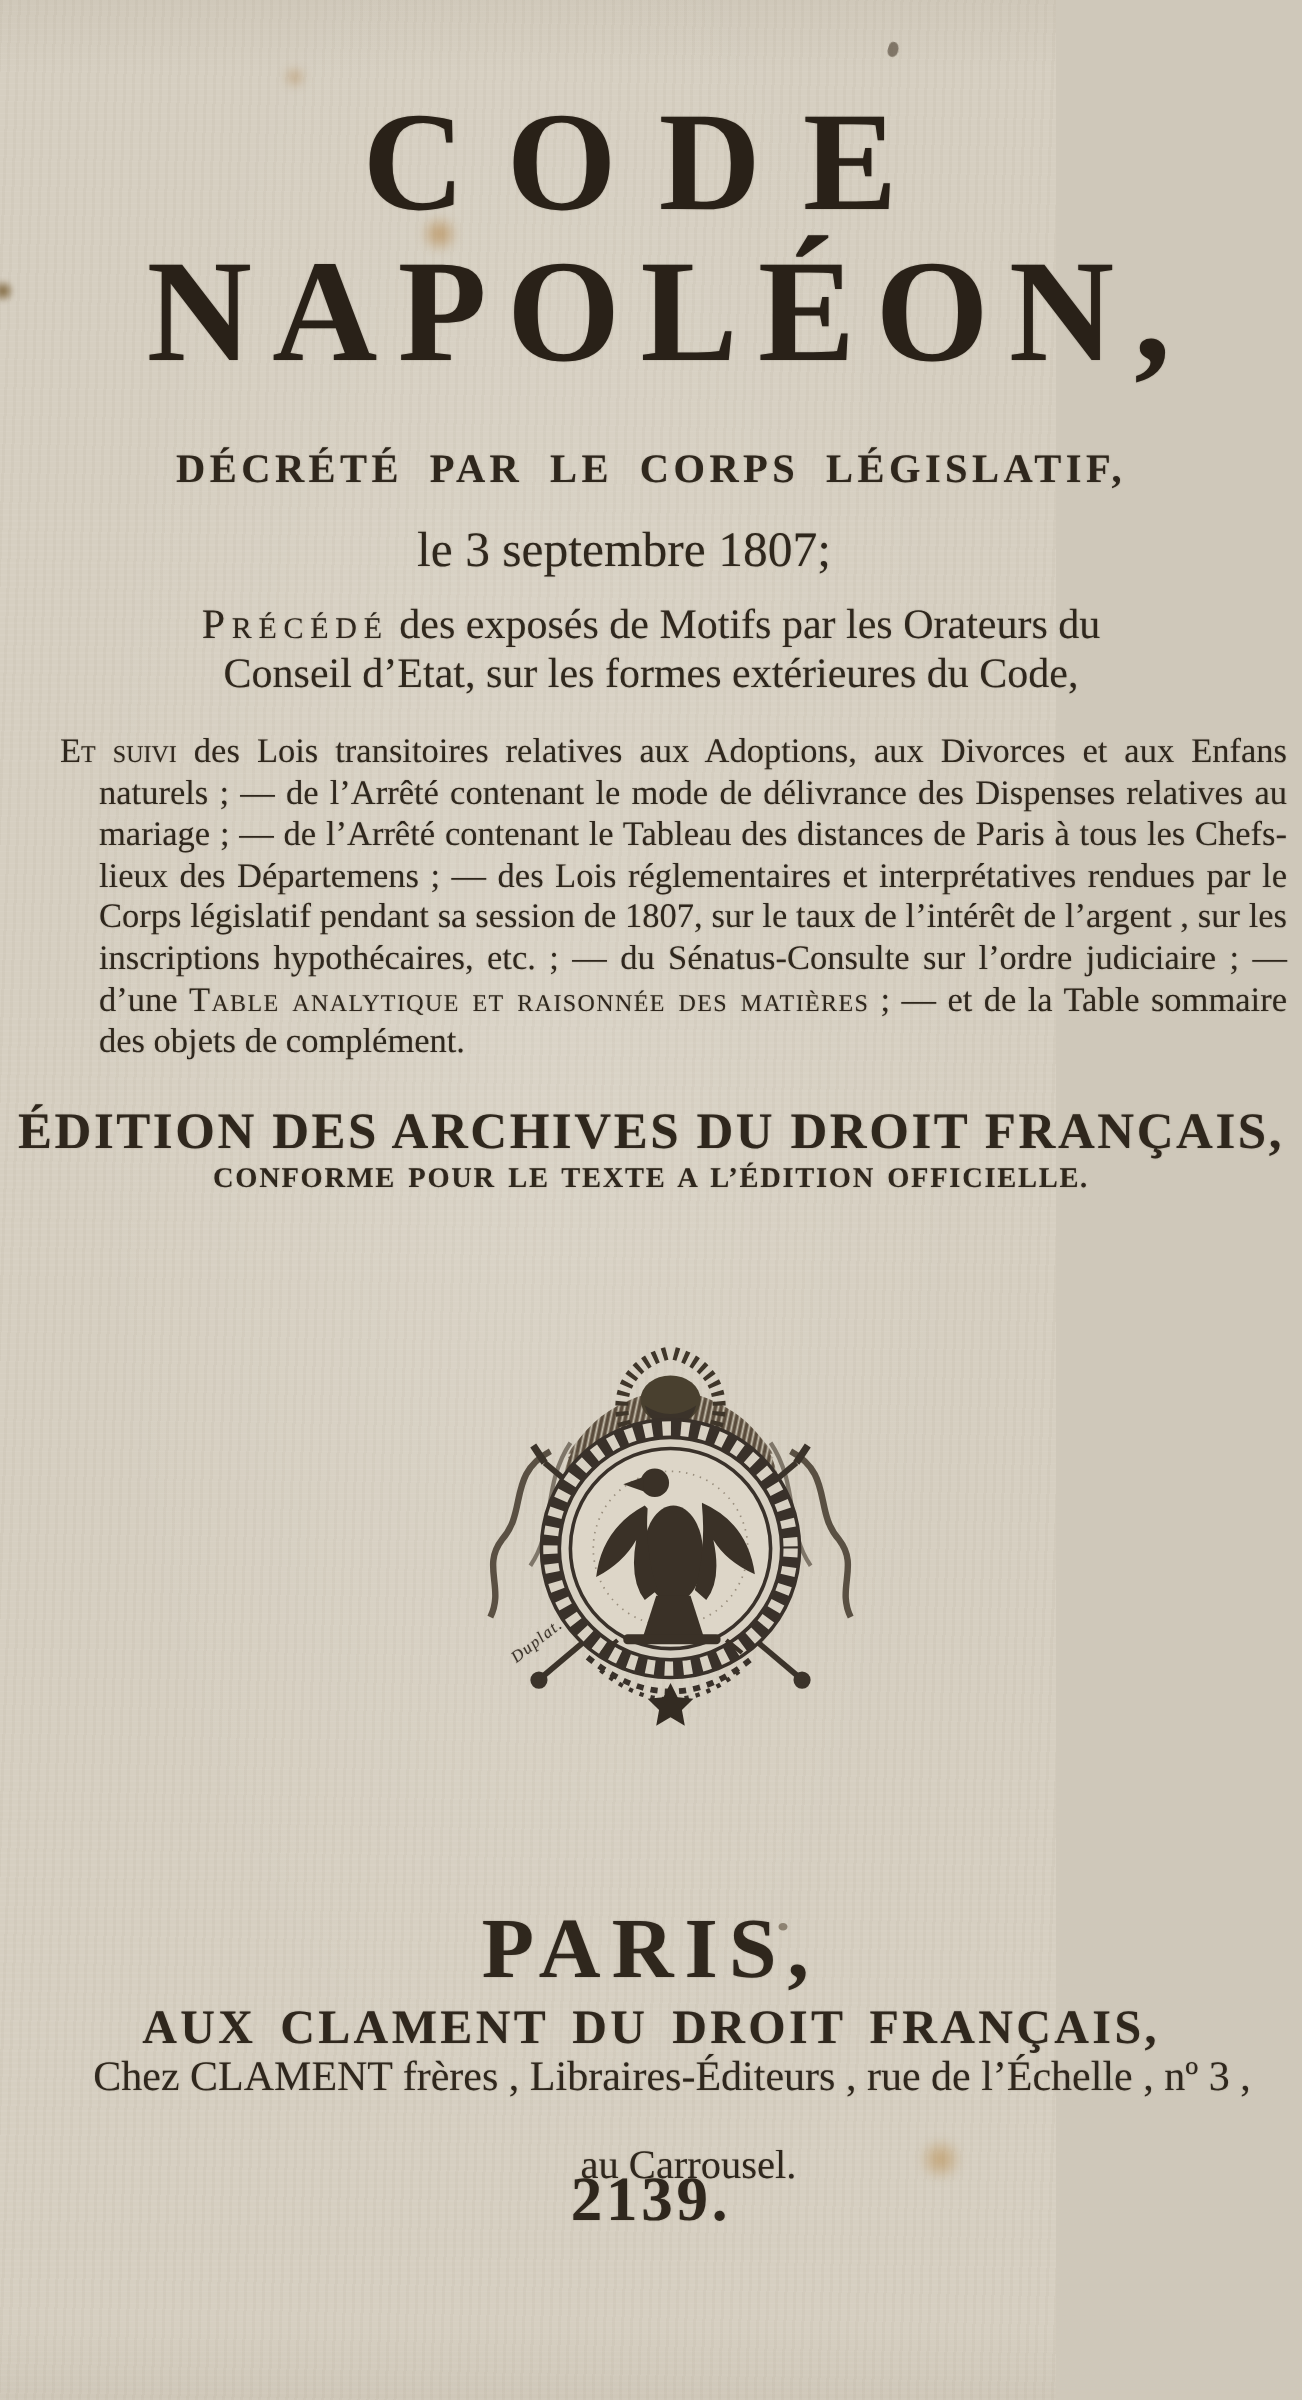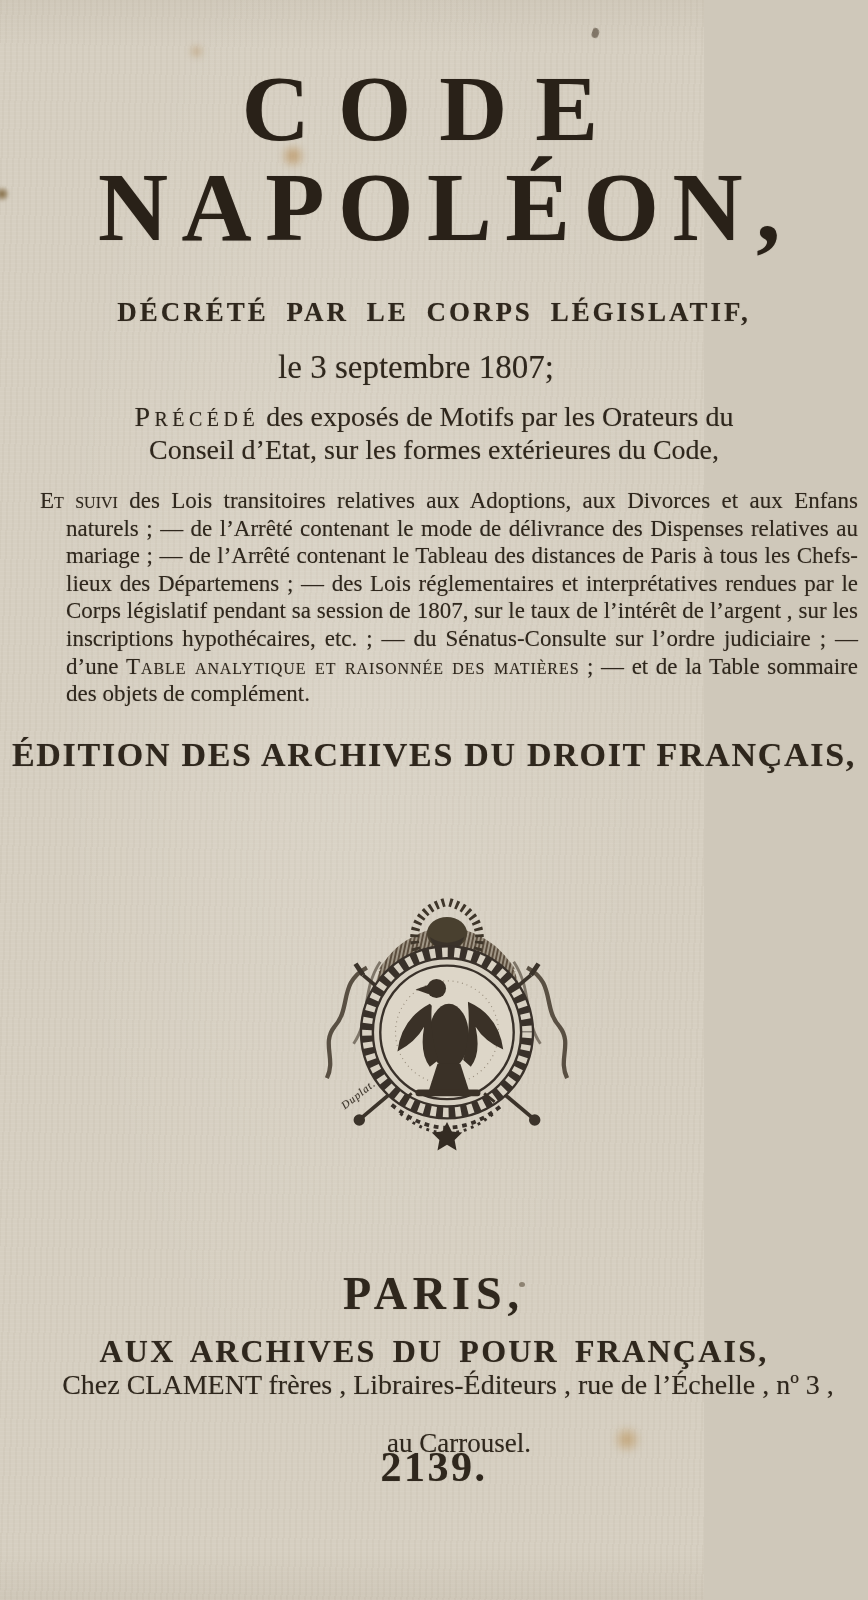--- a/index.html
+++ b/index.html
@@ -26,21 +26,21 @@
   .decree{top:297px;font-size:27px;font-weight:bold;letter-spacing:0.11em;word-spacing:0.30em;}
   .dateline{top:349px;font-size:33px;margin-left:-18px;}
   .preceded{top:400px;left:38px;width:792px;font-size:28px;line-height:33px;margin:0;}
   .sc{font-variant:small-caps;}
   .lead-sc{font-variant:small-caps;letter-spacing:0.16em;}
   .contents{top:487px;left:40px;width:792px;font-size:23px;line-height:27.6px;
     text-align:justify;margin:0;padding-left:26px;text-indent:-26px;}
   .caps-run{font-variant:small-caps;letter-spacing:0.04em;}
   .edition1{top:736px;font-size:34px;font-weight:bold;letter-spacing:0.05em;}
   .edition2{top:775px;font-size:19px;font-weight:bold;letter-spacing:0.06em;word-spacing:0.12em;}
-  .paris{top:1267px;font-size:46px;font-weight:bold;letter-spacing:0.13em;}
+  .paris{top:1267px;font-size:57px;font-weight:bold;letter-spacing:0.13em;}
   .publisher{top:1333px;font-size:32px;font-weight:bold;letter-spacing:0.07em;word-spacing:0.18em;}
   .address{top:1369px;font-size:28px;padding-left:14px;}
   .address2{top:1428px;font-size:27px;padding-left:25px;}
   .year{top:1443px;font-size:42px;font-weight:bold;letter-spacing:0.06em;}
   .emblem-wrap{position:absolute;top:876px;left:302px;width:290px;height:286px;}
   .engraver{position:absolute;left:36px;top:212px;font-size:11px;font-style:italic;
     transform:rotate(-38deg);color:#3b332a;letter-spacing:1px;}
   .stain{position:absolute;border-radius:50%;filter:blur(3px);pointer-events:none;}
   .s1{left:188px;top:44px;width:17px;height:15px;background:radial-gradient(circle,rgba(168,120,58,0.45),rgba(168,120,58,0) 70%);}
   .s2{left:280px;top:144px;width:26px;height:24px;background:radial-gradient(circle,rgba(172,118,48,0.60),rgba(172,118,48,0) 72%);}
@@ -72,20 +72,21 @@
     <span>des exposés de Motifs par les Orateurs du</span><br>
     <span>Conseil d’Etat, sur les formes extérieures du Code,</span>
   </p>
 
   <p class="contents abs" style="text-align:justify;">
     <span class="sc">Et suivi</span>
     <span>des Lois transitoires relatives aux Adoptions, aux Divorces et aux Enfans naturels ; — de l’Arrêté contenant le mode de délivrance des Dispenses relatives au mariage ; — de l’Arrêté contenant le Tableau des distances de Paris à tous les Chefs-lieux des Départemens ; — des Lois réglementaires et interprétatives rendues par le Corps législatif pendant sa session de 1807, sur le taux de l’intérêt de l’argent , sur les inscriptions hypothécaires, etc. ; — du Sénatus-Consulte sur l’ordre judiciaire ; — d’une </span><span class="caps-run">Table analytique et raisonnée des matières</span><span> ; — et de la Table sommaire des objets de complément.</span>
   </p>
 
   <div class="abs edition1">ÉDITION DES ARCHIVES DU DROIT FRANÇAIS,</div>
+  <div class="abs edition2">CONFORME POUR LE TEXTE A L’ÉDITION OFFICIELLE.</div>
 
   <div class="emblem-wrap">
     <svg viewBox="0 0 300 300" width="290" height="286">
       <defs>
         <pattern id="hatch" width="4" height="4" patternUnits="userSpaceOnUse" patternTransform="rotate(12)">
           <rect width="4" height="4" fill="#5a4c3c"></rect>
           <line x1="1" y1="0" x2="1" y2="4" stroke="#c7bfae" stroke-width="1.3"></line>
         </pattern>
       </defs>
 
@@ -142,18 +143,18 @@
       <g stroke="#39312a" fill="none">
         <path d="M92 240 Q 150 288 208 240" stroke-width="4" stroke-dasharray="5 5"></path>
         <path d="M101 249 Q 150 290 199 249" stroke-width="3" stroke-dasharray="3 5"></path>
       </g>
       <path d="M150 258 l5 10 11 1 -8 8 2 11 -10 -6 -10 6 2 -11 -8 -8 11 -1 z" fill="#332b22"></path>
     </svg>
     <span class="engraver">Duplat.</span>
   </div>
 
   <div class="abs paris">PARIS,</div>
-  <div class="abs publisher">AUX ARCHIVES DU POUR FRANÇAIS,</div>
+  <div class="abs publisher">AUX CLAMENT DU DROIT FRANÇAIS,</div>
   <div class="abs address">Chez CLAMENT frères , Libraires-Éditeurs , rue de l’Échelle , nº 3 ,</div>
   <div class="abs address2">au Carrousel.</div>
   <div class="abs year">2139.</div>
 
 </div>
 
 </body></html>

